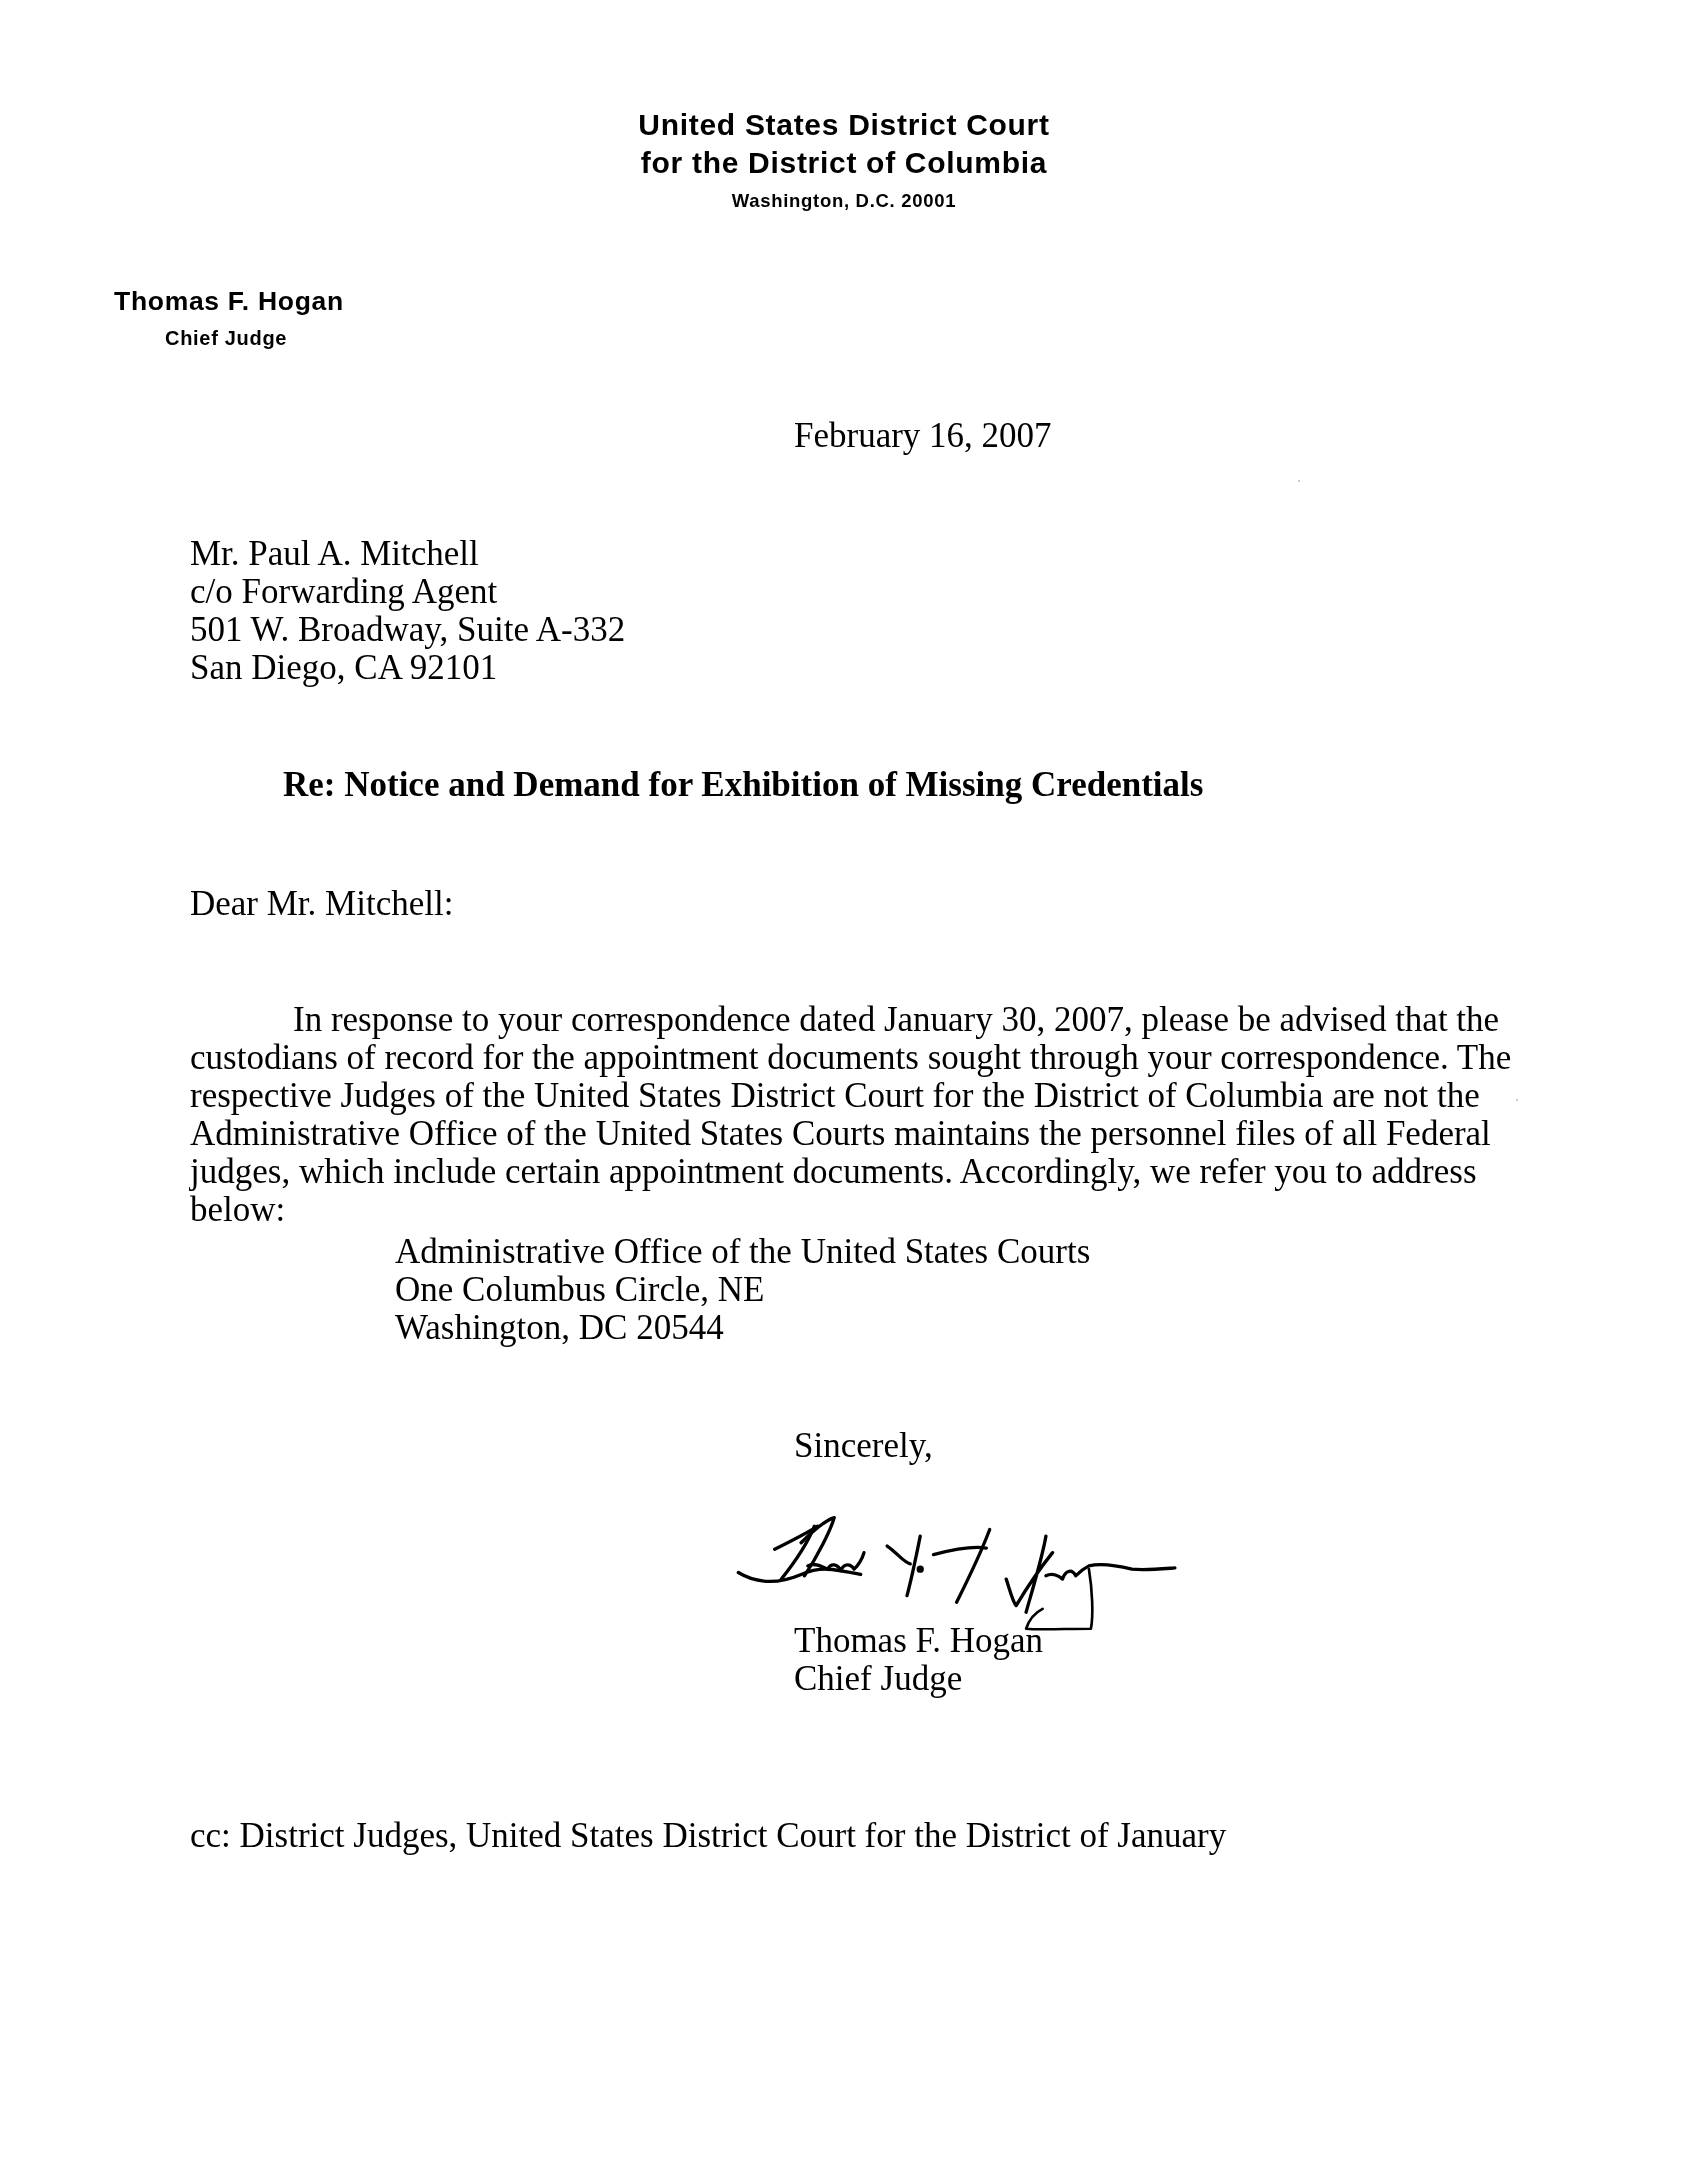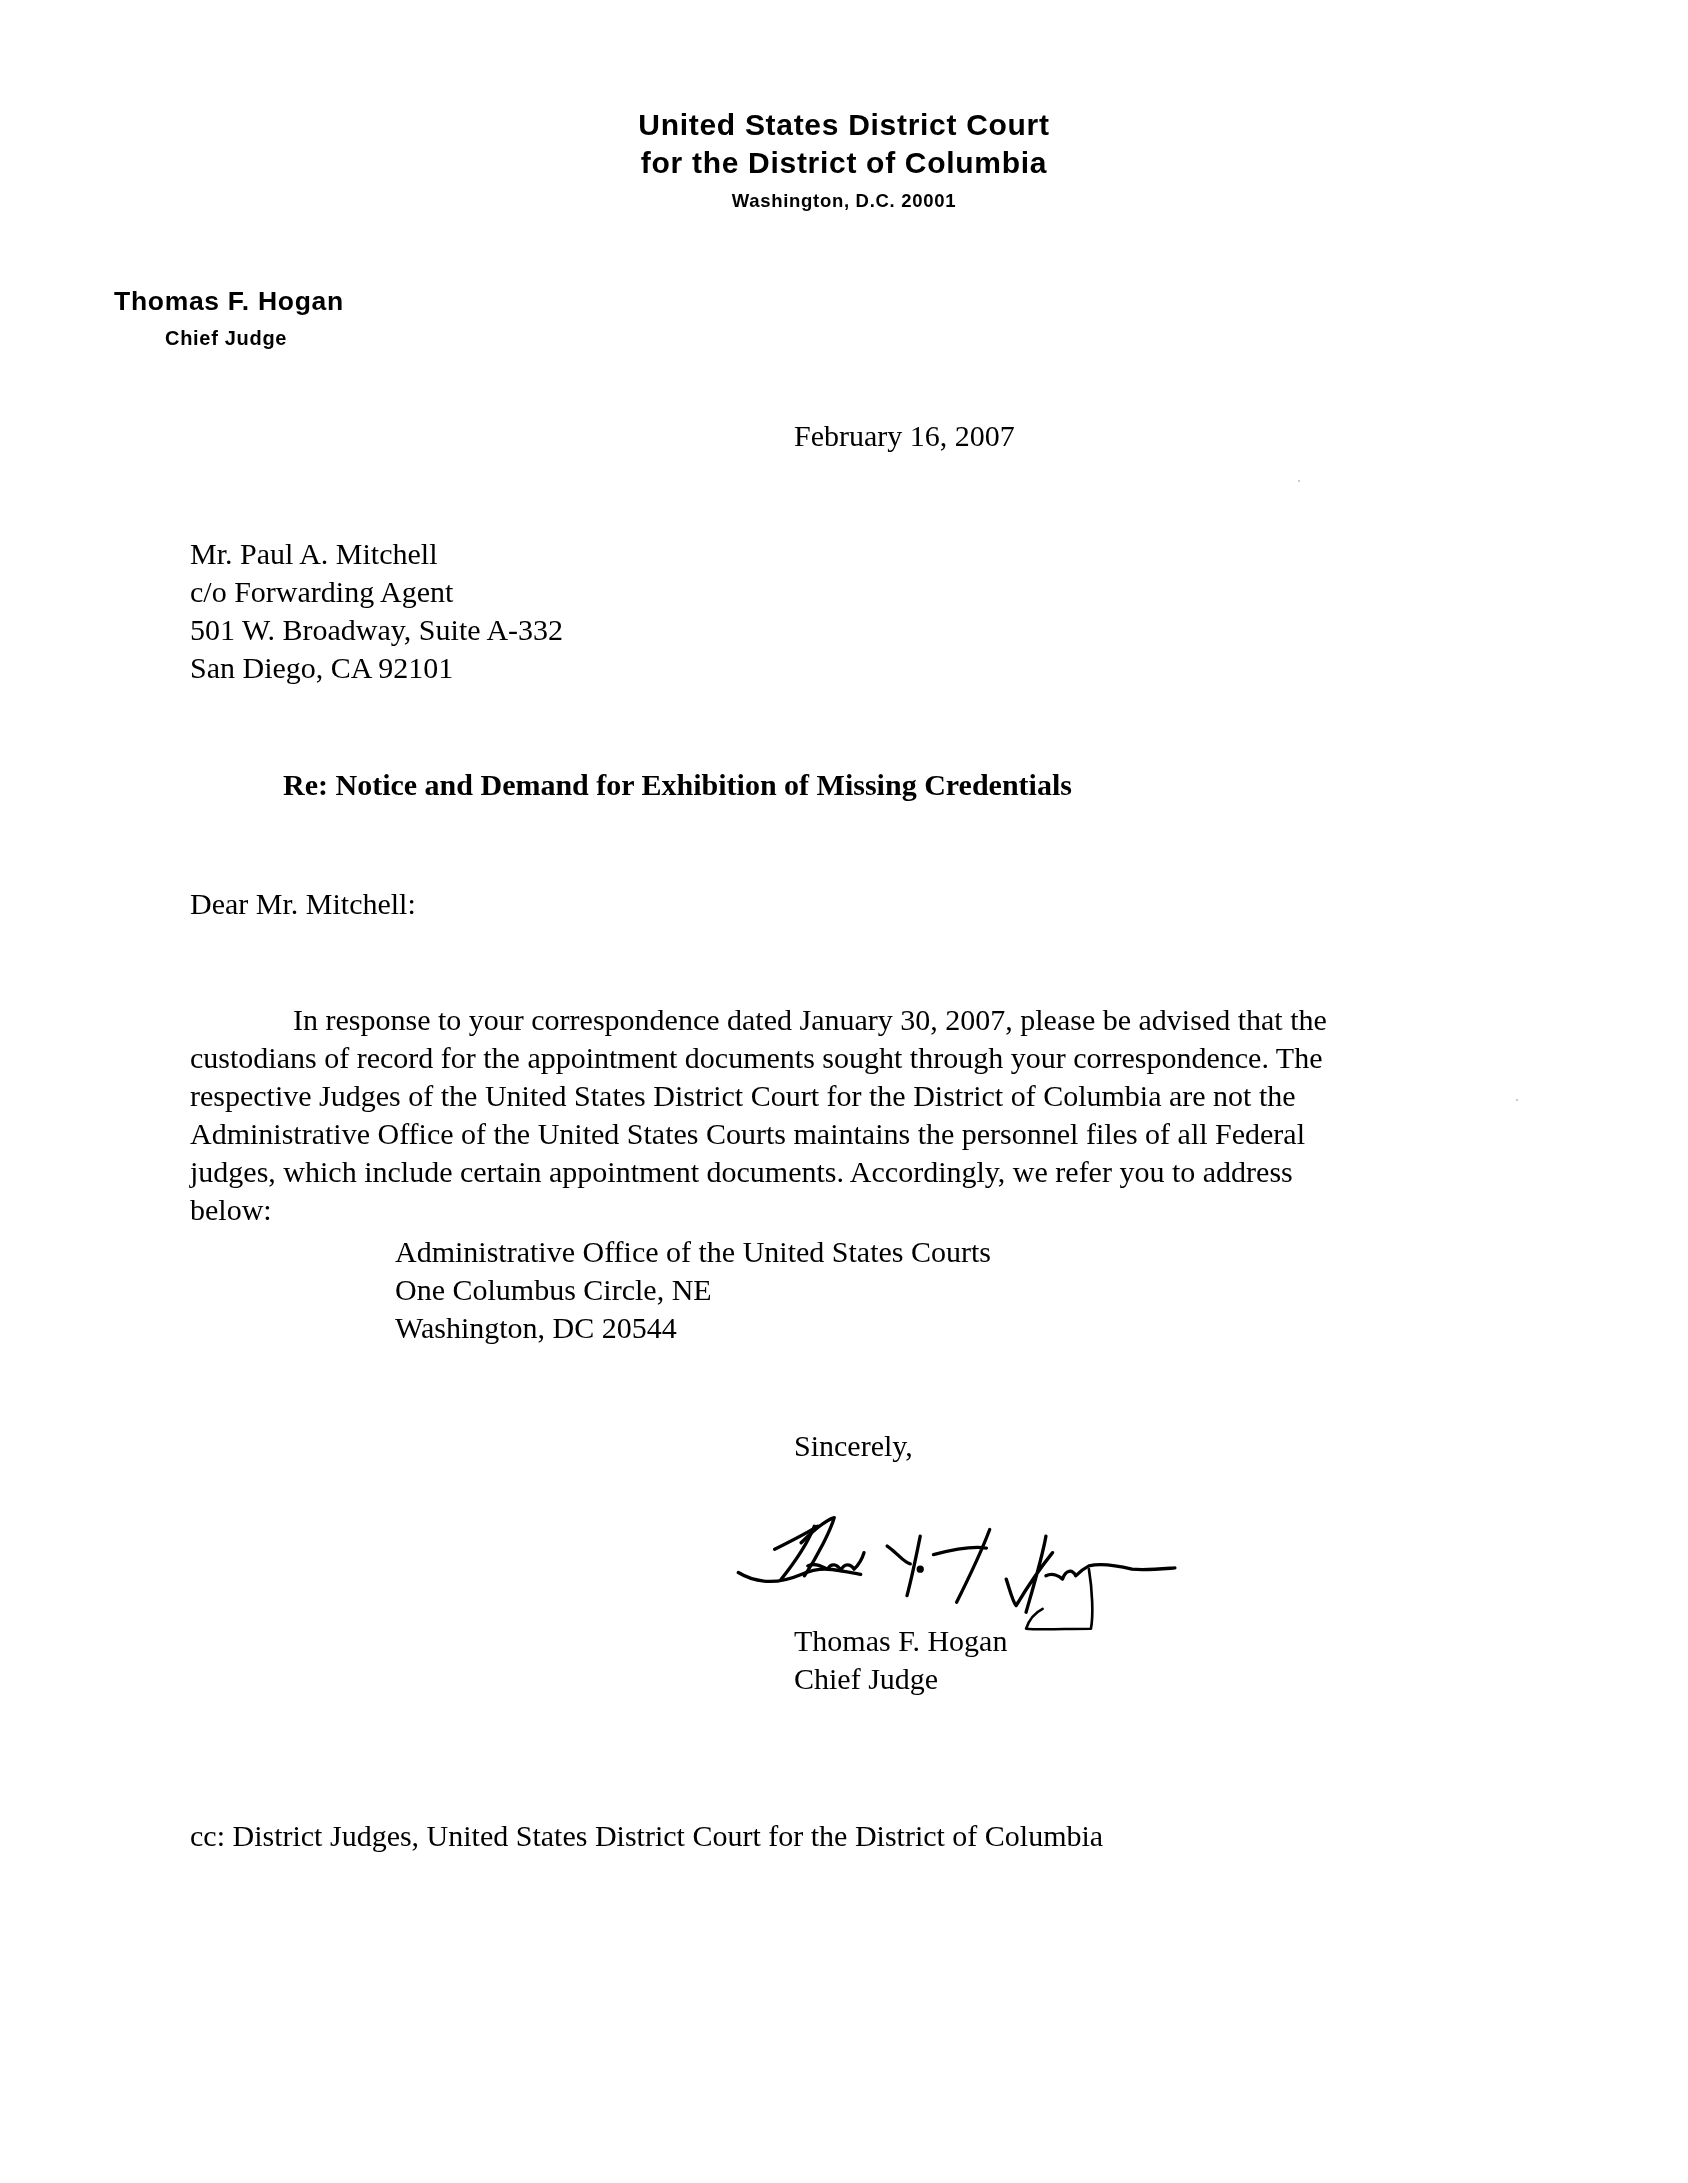--- a/index.html
+++ b/index.html
@@ -7,21 +7,21 @@
          font-family: "Liberation Serif", "DejaVu Serif", serif; color: #000; }
   .abs { position: absolute; }
   .blackletter { font-family: Liberation Sans, sans-serif; font-weight: bold;
                  letter-spacing: 0.7px; }
   .lh-title { left: 0; width: 1688px; text-align: center; }
   .t1 { top: 106px; font-size: 30px; line-height: 37px; }
   .t2 { top: 144px; font-size: 30px; line-height: 37px; }
   .t3 { top: 189px; font-size: 18.5px; line-height: 24px; }
   .judge-name { left: 114px; top: 286px; font-size: 26.5px; }
   .judge-title { left: 165px; top: 327px; font-size: 20px; }
-  .body-text { font-size: 30px; line-height: 38px; }
+  .body-text { font-size: 35px; line-height: 38px; }
   .date { left: 794px; top: 417px; }
   .addr { left: 190px; top: 535px; }
   .addr div { height: 38px; }
   .re { left: 283px; top: 766px; font-weight: bold; }
   .salutation { left: 190px; top: 885px; }
   .para { left: 190px; top: 961px; width: 1288px; text-align: justify; }
   .para .line { display: block; white-space: nowrap; height: 38px; }
   .refaddr { left: 395px; top: 1233px; }
   .refaddr div { height: 38px; }
   .closing { left: 794px; top: 1427px; }
@@ -83,17 +83,17 @@
 
   <path d="M300 78 C 330 70, 360 65, 380 68 M385 40 C 370 80, 350 120, 335 150"></path>
   <path d="M410 115 C 415 130, 420 150, 425 155 C 440 130, 460 100, 480 75 M470 50 C 465 80, 450 130, 440 165"></path>
   <path d="M470 110 C 480 105, 490 110, 495 115 C 500 100, 510 100, 515 110 C 520 105, 525 100, 535 95 C 555 90, 580 95, 600 100 C 620 102, 640 100, 665 98"></path>
   <path d="M535 100 C 540 130, 542 170, 538 190 C 500 190, 460 192, 440 190 C 445 175, 455 165, 465 160" stroke-width="4"></path>
 </svg>
 
 <div class="abs body-text sig-name">Thomas F. Hogan</div>
 <div class="abs body-text sig-title">Chief Judge</div>
 
-<div class="abs body-text cc">cc: District Judges, United States District Court for the District of Columbia</div>
+<div class="abs body-text cc">cc: District Judges, United States District Court for the District of January</div>
 
 <div class="abs speck" style="left:1298px; top:480px;"></div>
 <div class="abs speck" style="left:1516px; top:1099px;"></div>
 
 
 </body></html>

